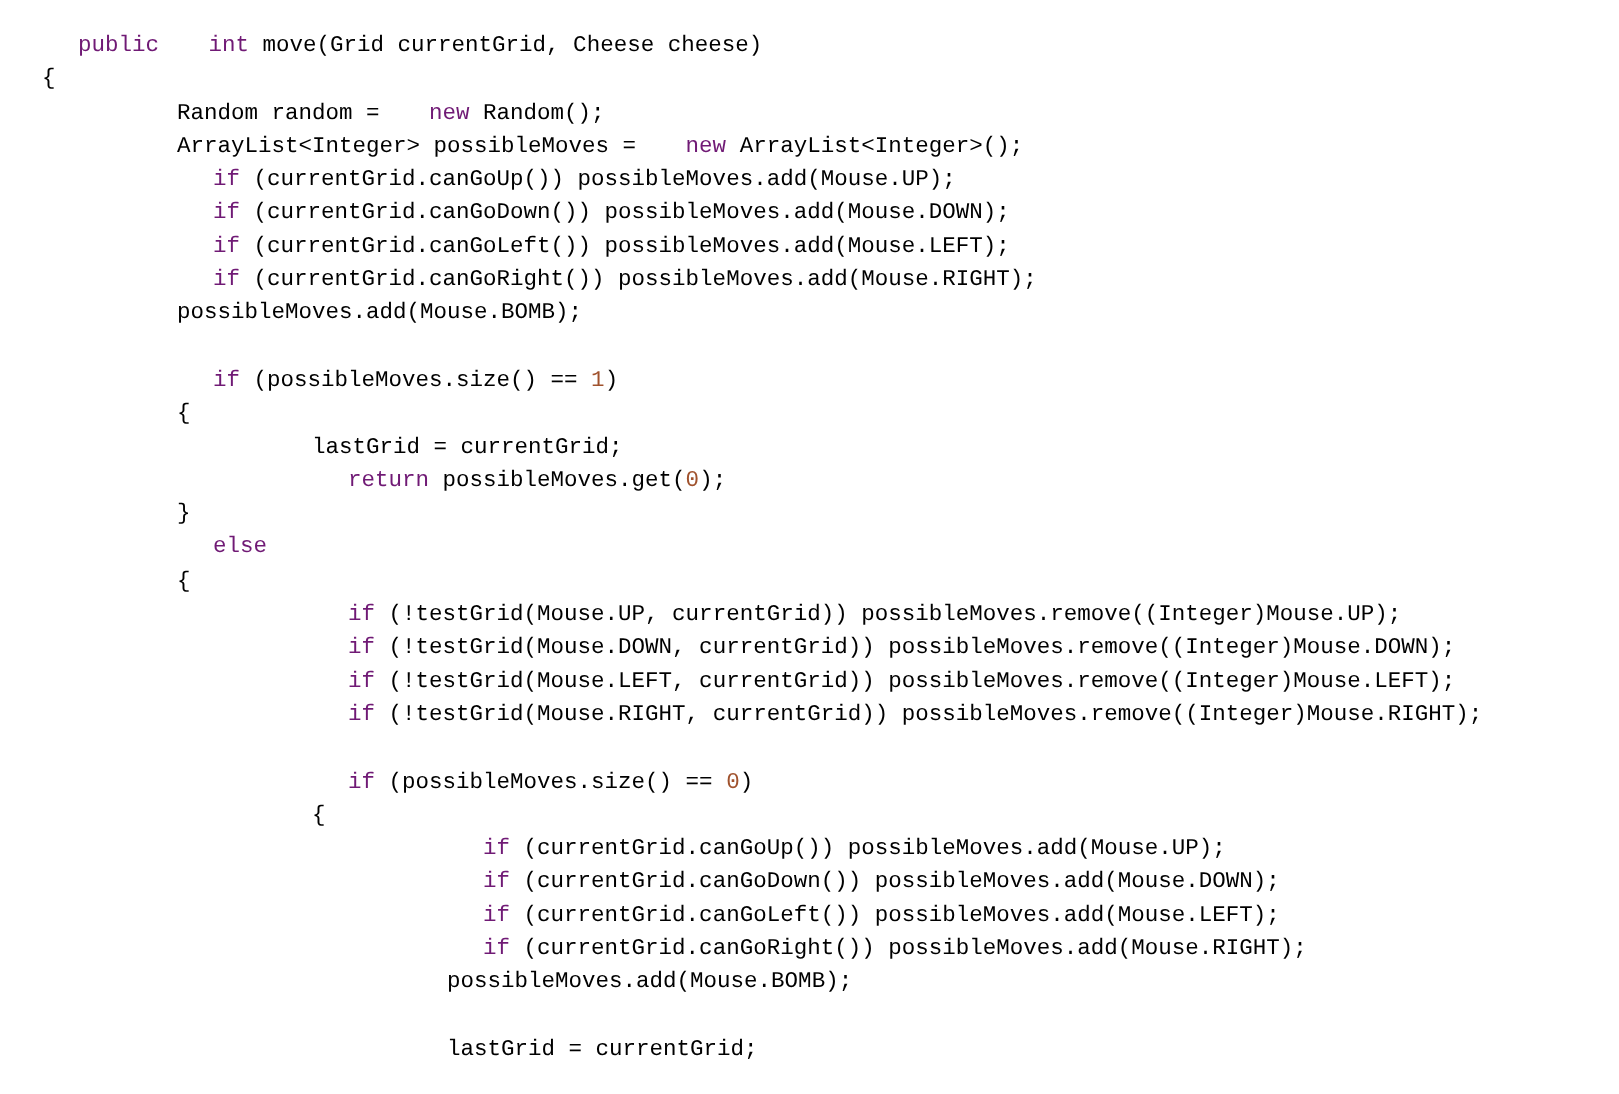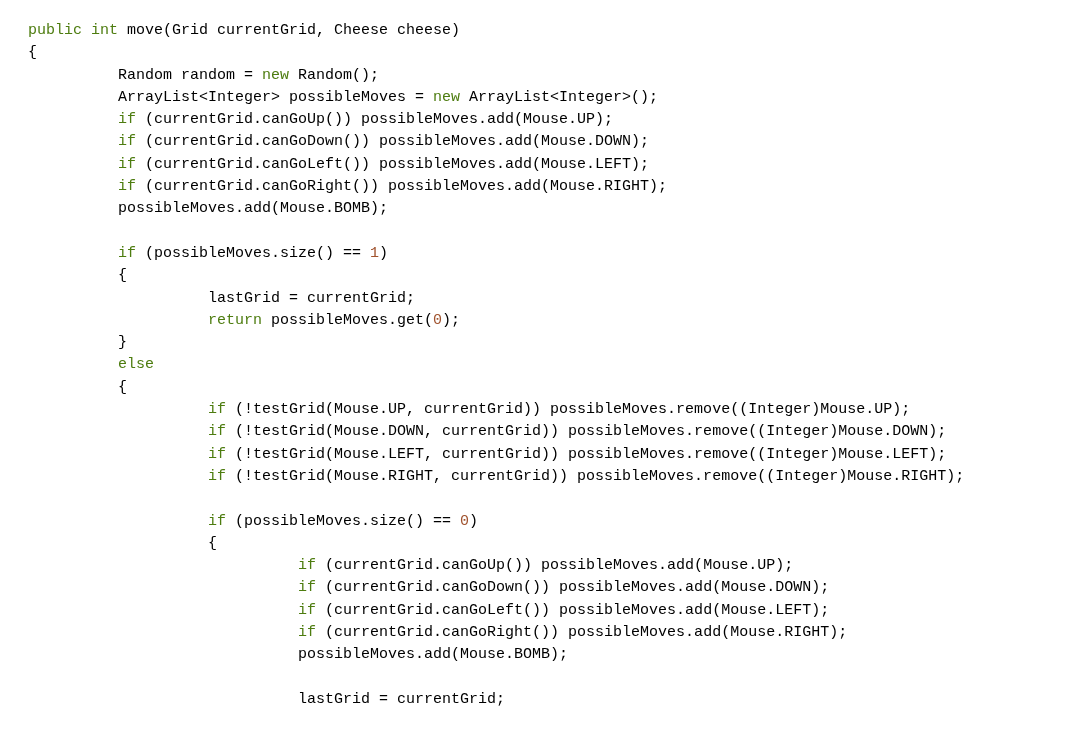--- a/index.html
+++ b/index.html
@@ -12,21 +12,21 @@
     color: #000000;
     width: 1079px;
     overflow: hidden;
   }
   pre {
     margin: 0;
     padding: 20px 0 0 28px;
     white-space: pre;
     font-family: inherit;
   }
-  .kw { color: #4d7c0f; } 
+  .kw { color: #701a75; margin-left: 24px; } 
   .num { color: #a0522d; } 
 </style>
 </head>
 <body>
 
 <pre id="code-area"><span class="kw">public</span> <span class="kw">int</span> move(Grid currentGrid, Cheese cheese)
 {
           Random random = <span class="kw">new</span> Random();
           ArrayList&lt;Integer&gt; possibleMoves = <span class="kw">new</span> ArrayList&lt;Integer&gt;();
           <span class="kw">if</span> (currentGrid.canGoUp()) possibleMoves.add(Mouse.UP);

